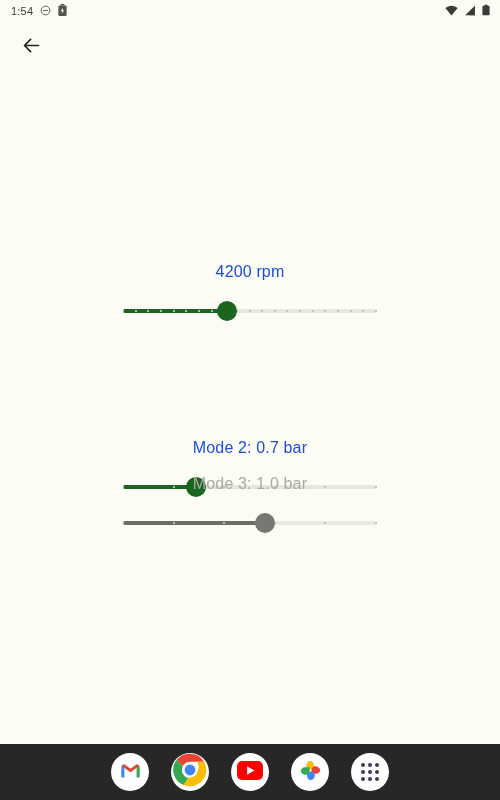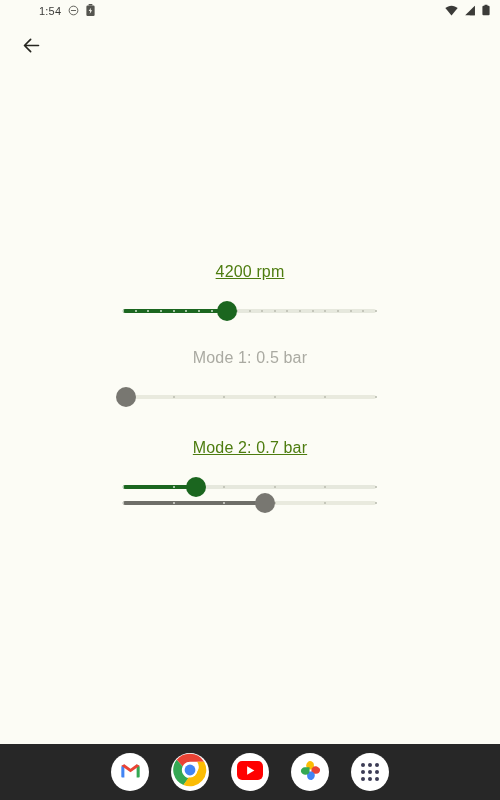--- a/index.html
+++ b/index.html
@@ -11,21 +11,21 @@
   }
   .phone { position:relative; width:500px; height:800px; background:#fcfcf5; }
 
   
   .statusbar{
     position:absolute; top:0; left:0; width:500px; height:22px;
     display:flex; align-items:center; padding:0 10px 0 11px;
   }
   .sb-left{ display:flex; align-items:center; gap:7px; }
   .sb-right{ margin-left:auto; display:flex; align-items:center; gap:6px; }
-  .sb-time{ font-size:11px; color:#3b3b38; letter-spacing:.2px; line-height:1;margin-left:28px; }
+  .sb-time{ font-size:11px; color:#3b3b38; letter-spacing:.2px; line-height:1; }
   .sb-ic{ display:block; }
 
   
   .appbar{
     position:absolute; top:22px; left:0; width:500px; height:50px;
     display:flex; align-items:center;
   }
   .back-btn{
     width:38px; height:38px; margin-left:12px;
     display:flex; align-items:center; justify-content:center;
@@ -38,21 +38,21 @@
 
   
   .content{
     position:absolute; top:72px; left:0; width:500px; height:660px;
   }
   .slider-group{ position:absolute; left:0; width:500px; }
   .slider-label{
     width:100%; text-align:center; font-size:16px;
     letter-spacing:.15px; line-height:20px;
   }
-  .slider-label.enabled{ color:#4d7c0f;text-decoration:underline; }
+  .slider-label.enabled{ color:#1d4ed8; }
   .slider-label.disabled{ color:#aaaaa2; }
 
   .slider-row{
     position:relative; margin-top:14px;
     height:30px; width:500px;
   }
   .track-wrap{
     position:absolute; left:123px; top:50%; transform:translateY(-50%);
     width:253px; height:30px;
   }
@@ -187,38 +187,20 @@
               <i class="tick tick-inactive" style="left: 85%;"></i>
               <i class="tick tick-inactive" style="left: 90%;"></i>
               <i class="tick tick-inactive" style="left: 95%;"></i>
               <i class="tick tick-inactive" style="left: 100%;"></i>
             </div>
           <div class="thumb" id="thumb-0" style="left: 41%;"></div>
         </div>
       </div>
     </div>
 
-    <div class="slider-group" style="top:276px;">
-      <div class="slider-label disabled">Mode 1: 0.5 bar</div>
-      <div class="slider-row d">
-        <div class="track-wrap">
-          <div class="track-inactive"></div>
-          <div class="track-active" id="act-1" style="width: 1%;"></div>
-          <div class="ticks" id="tick-1">
-              <i class="tick tick-active" style="left: 0%;"></i>
-              <i class="tick tick-inactive" style="left: 20%;"></i>
-              <i class="tick tick-inactive" style="left: 40%;"></i>
-              <i class="tick tick-inactive" style="left: 60%;"></i>
-              <i class="tick tick-inactive" style="left: 80%;"></i>
-              <i class="tick tick-inactive" style="left: 100%;"></i>
-            </div>
-          <div class="thumb" id="thumb-1" style="left: 1%;"></div>
-        </div>
-      </div>
-    </div>
 
     <div class="slider-group" style="top:339px;margin-top:27px;">
       <div class="slider-label enabled">Mode 2: 0.7 bar</div>
       <div class="slider-row g">
         <div class="track-wrap">
           <div class="track-inactive"></div>
           <div class="track-active" id="act-2" style="width: 29%;"></div>
           <div class="ticks" id="tick-2">
               <i class="tick tick-active" style="left: 0%;"></i>
               <i class="tick tick-active" style="left: 20%;"></i>
@@ -226,20 +208,21 @@
               <i class="tick tick-inactive" style="left: 60%;"></i>
               <i class="tick tick-inactive" style="left: 80%;"></i>
               <i class="tick tick-inactive" style="left: 100%;"></i>
             </div>
           <div class="thumb" id="thumb-2" style="left: 29%;"></div>
         </div>
       </div>
     </div>
 
     <div class="slider-group" style="top:402px;">
+      <div class="slider-label disabled">Mode 3: 1.0 bar</div>
       <div class="slider-row d">
         <div class="track-wrap">
           <div class="track-inactive"></div>
           <div class="track-active" id="act-3" style="width: 56%;"></div>
           <div class="ticks" id="tick-3">
               <i class="tick tick-active" style="left: 0%;"></i>
               <i class="tick tick-active" style="left: 20%;"></i>
               <i class="tick tick-active" style="left: 40%;"></i>
               <i class="tick tick-inactive" style="left: 60%;"></i>
               <i class="tick tick-inactive" style="left: 80%;"></i>

